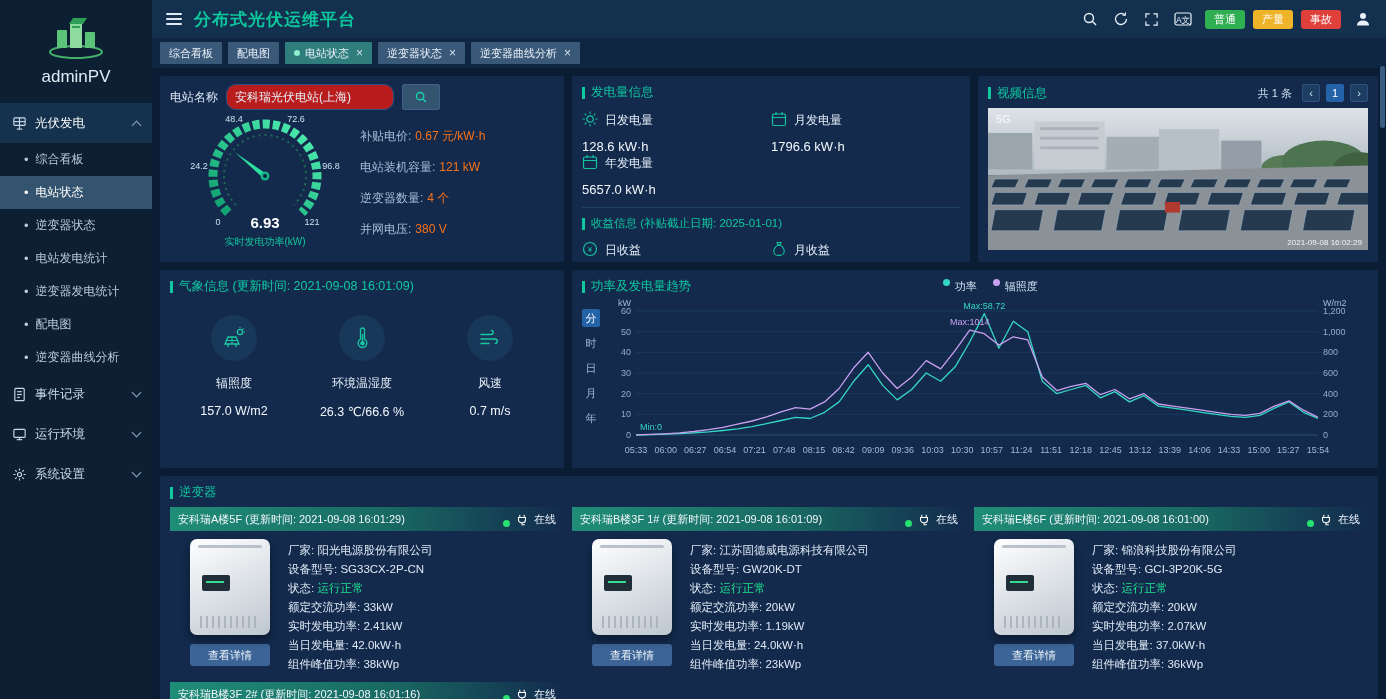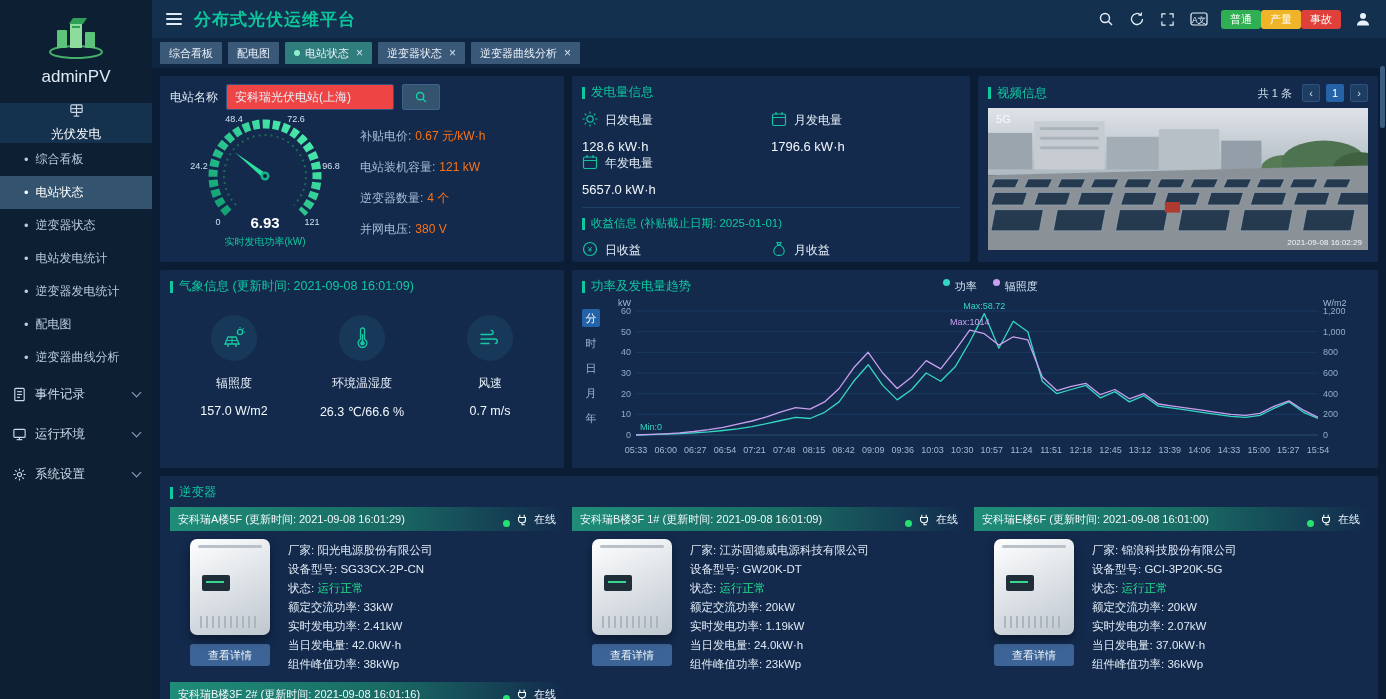--- a/index.html
+++ b/index.html
@@ -9,21 +9,21 @@
   button{font-family:inherit;}
   .app{display:flex;width:1386px;height:699px;position:relative;overflow:hidden;}
 
   
   .sidebar{width:152px;background:#0d2033;flex-shrink:0;display:flex;flex-direction:column;}
   .logo-area{padding:12px 0 8px;text-align:center;}
   .logo-area svg{display:block;margin:0 auto;}
   .user-name{margin-top:7px;font-size:17px;color:#dfe9f4;}
   .side-menu{margin-top:8px;}
   .mgroup{height:40px;display:flex;align-items:center;gap:8px;padding:0 12px;font-size:12.5px;color:#cdd9e8;cursor:pointer;}
-  .mgroup.open{background:#14314e;color:#fff;flex-direction:column;}
+  .mgroup.open{background:#14314e;color:#fff;}
   .micon{width:15px;height:15px;display:inline-flex;color:#cdd9e8;}
   .mlabel{flex:1;}
   .chev{width:7px;height:7px;border-right:1.5px solid #8fa6c0;border-bottom:1.5px solid #8fa6c0;transform:rotate(45deg);margin-top:-3px;}
   .chev.up{transform:rotate(-135deg);margin-top:4px;}
   .mitem{height:33px;display:flex;align-items:center;gap:7px;padding:0 8px 0 24px;font-size:12px;color:#b9c9dc;cursor:pointer;}
   .mitem .bullet{font-size:13px;line-height:1;}
   .mitem.active{background:#33536f;color:#fff;}
 
   
   .main{flex:1;display:flex;flex-direction:column;min-width:0;}
@@ -43,21 +43,21 @@
   
   .content{flex:1;padding:8px;display:grid;grid-template-columns:404px 398px 1fr;grid-template-rows:186px 198px 1fr;gap:8px;overflow:hidden;background:#0a1d35;}
   .panel{background:#132a4d;border-radius:2px;padding:8px 10px;overflow:hidden;position:relative;}
   .ptitle{display:flex;align-items:center;gap:6px;color:#0fc8a0;font-size:12.5px;white-space:nowrap;}
   .ptitle::before{content:"";width:3px;height:12px;background:#0fc8a0;flex-shrink:0;}
   .ptitle.sub{font-size:11.5px;}
 
   
   .station-top{display:flex;align-items:center;gap:8px;}
   .st-label{font-size:12px;color:#dce7f3;white-space:nowrap;}
-  .st-input{width:168px;height:26px;background:#ef4444;border:1px solid #2e5380;color:#e6eef7;padding:12px 8px;font-size:12px;border-radius:2px;font-family:inherit;}
+  .st-input{width:168px;height:26px;background:#b91c1c;border:1px solid #2e5380;color:#e6eef7;padding:12px 8px;font-size:12px;border-radius:10px;font-family:inherit;}
   .st-search{width:38px;height:26px;background:#33536f;border:1px solid #3f6288;border-radius:2px;display:flex;align-items:center;justify-content:center;cursor:pointer;}
   .station-body{display:flex;align-items:flex-start;margin-top:2px;}
   .st-info{flex:1;padding-top:16px;display:flex;flex-direction:column;gap:14px;font-size:12px;white-space:nowrap;}
   .st-info .lab{color:#a6bdd6;}
   .st-info .val{color:#f97316;margin-left:4px;}
 
   
   .gen-grid{display:grid;grid-template-columns:1fr 1fr;margin-top:10px;}
   .gen-top{display:flex;align-items:center;gap:7px;font-size:12px;color:#e3edf7;}
   .gen-val{margin-top:9px;font-size:13px;color:#f2f7fc;}
@@ -231,21 +231,21 @@
           <svg viewBox="0 0 16 16" width="15" height="15" fill="none" stroke="#e8f1f9" stroke-width="1.3">
               <path d="M6 2H2v4M10 2h4v4M14 10v4h-4M2 10v4h4"></path>
             </svg>
         </span>
         <span class="tool" style="width:20px">
           <svg viewBox="0 0 18 16" width="18" height="16">
               <rect x="1" y="2" width="16" height="12" rx="2" fill="none" stroke="#e8f1f9" stroke-width="1.2"></rect>
               <text x="9" y="11.5" text-anchor="middle" font-size="8.5" fill="#e8f1f9">A文</text>
             </svg>
         </span>
-        <span id="badges" style="display:flex;">
+        <span id="badges" style="display:flex;gap:8px;">
             <span class="badge" style="background: rgb(47, 174, 82);">普通</span>
             <span class="badge" style="background: rgb(240, 180, 41);">产量</span>
             <span class="badge" style="background: rgb(224, 64, 58);">事故</span>
           </span>
         <span class="tool">
           <svg viewBox="0 0 16 16" width="16" height="16" fill="#e8f1f9">
               <circle cx="8" cy="5" r="3"></circle>
               <path d="M2 14.5c0-3.3 2.7-5 6-5s6 1.7 6 5z"></path>
             </svg>
         </span>

